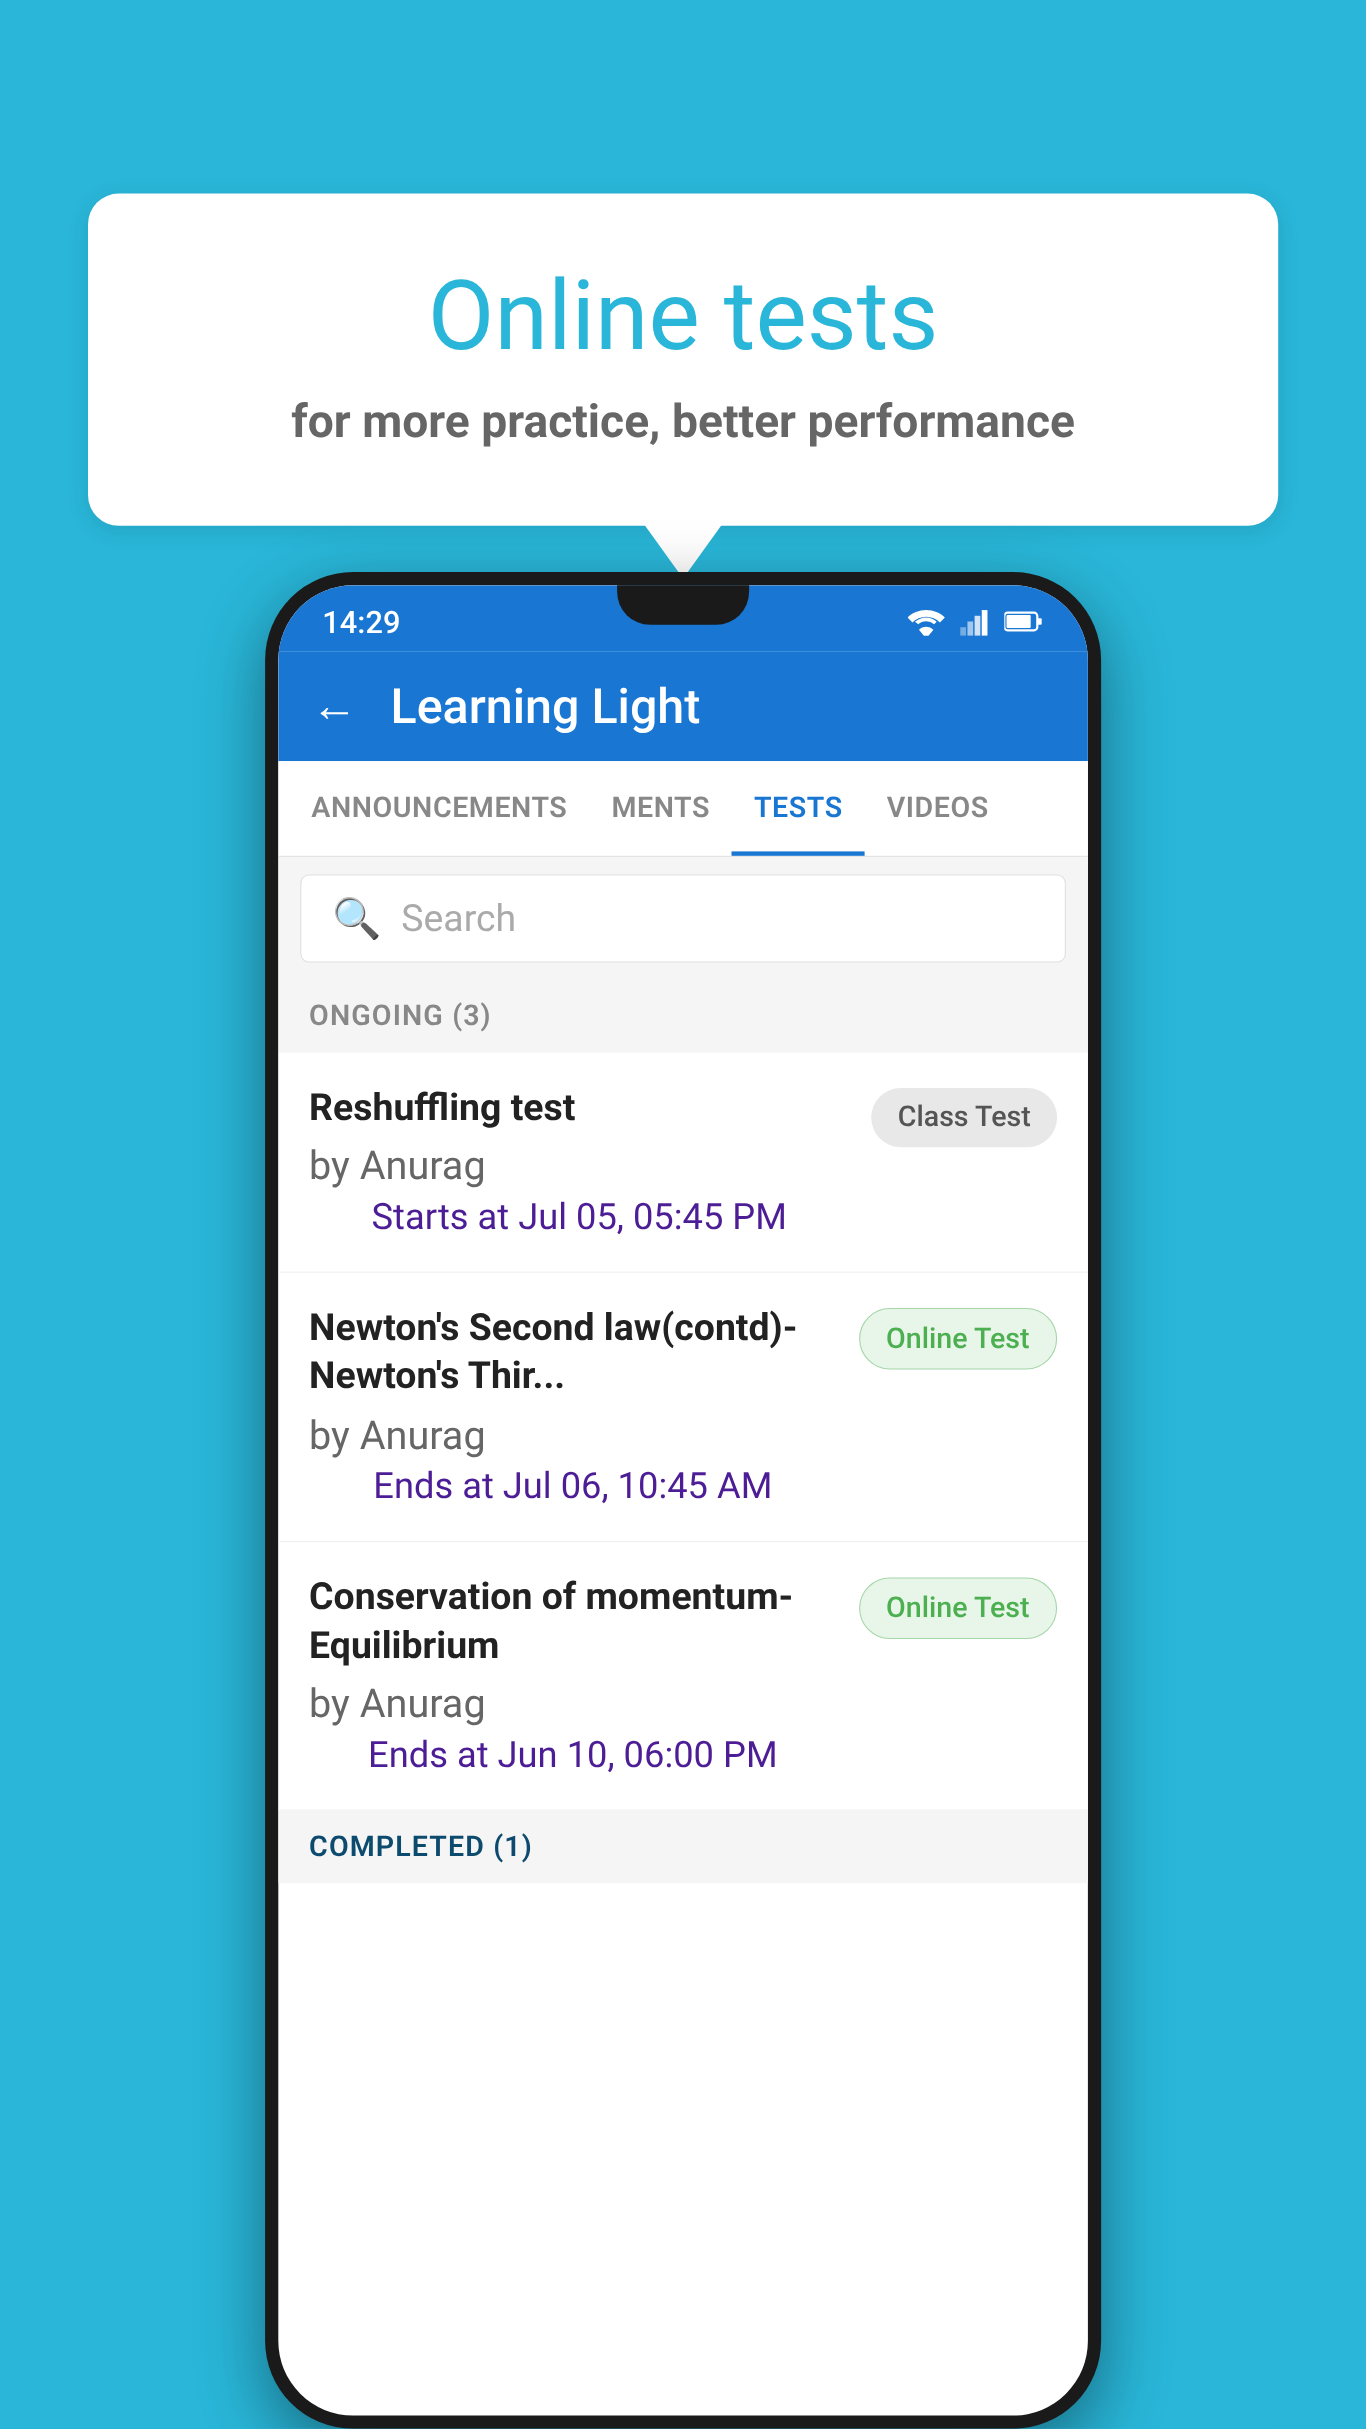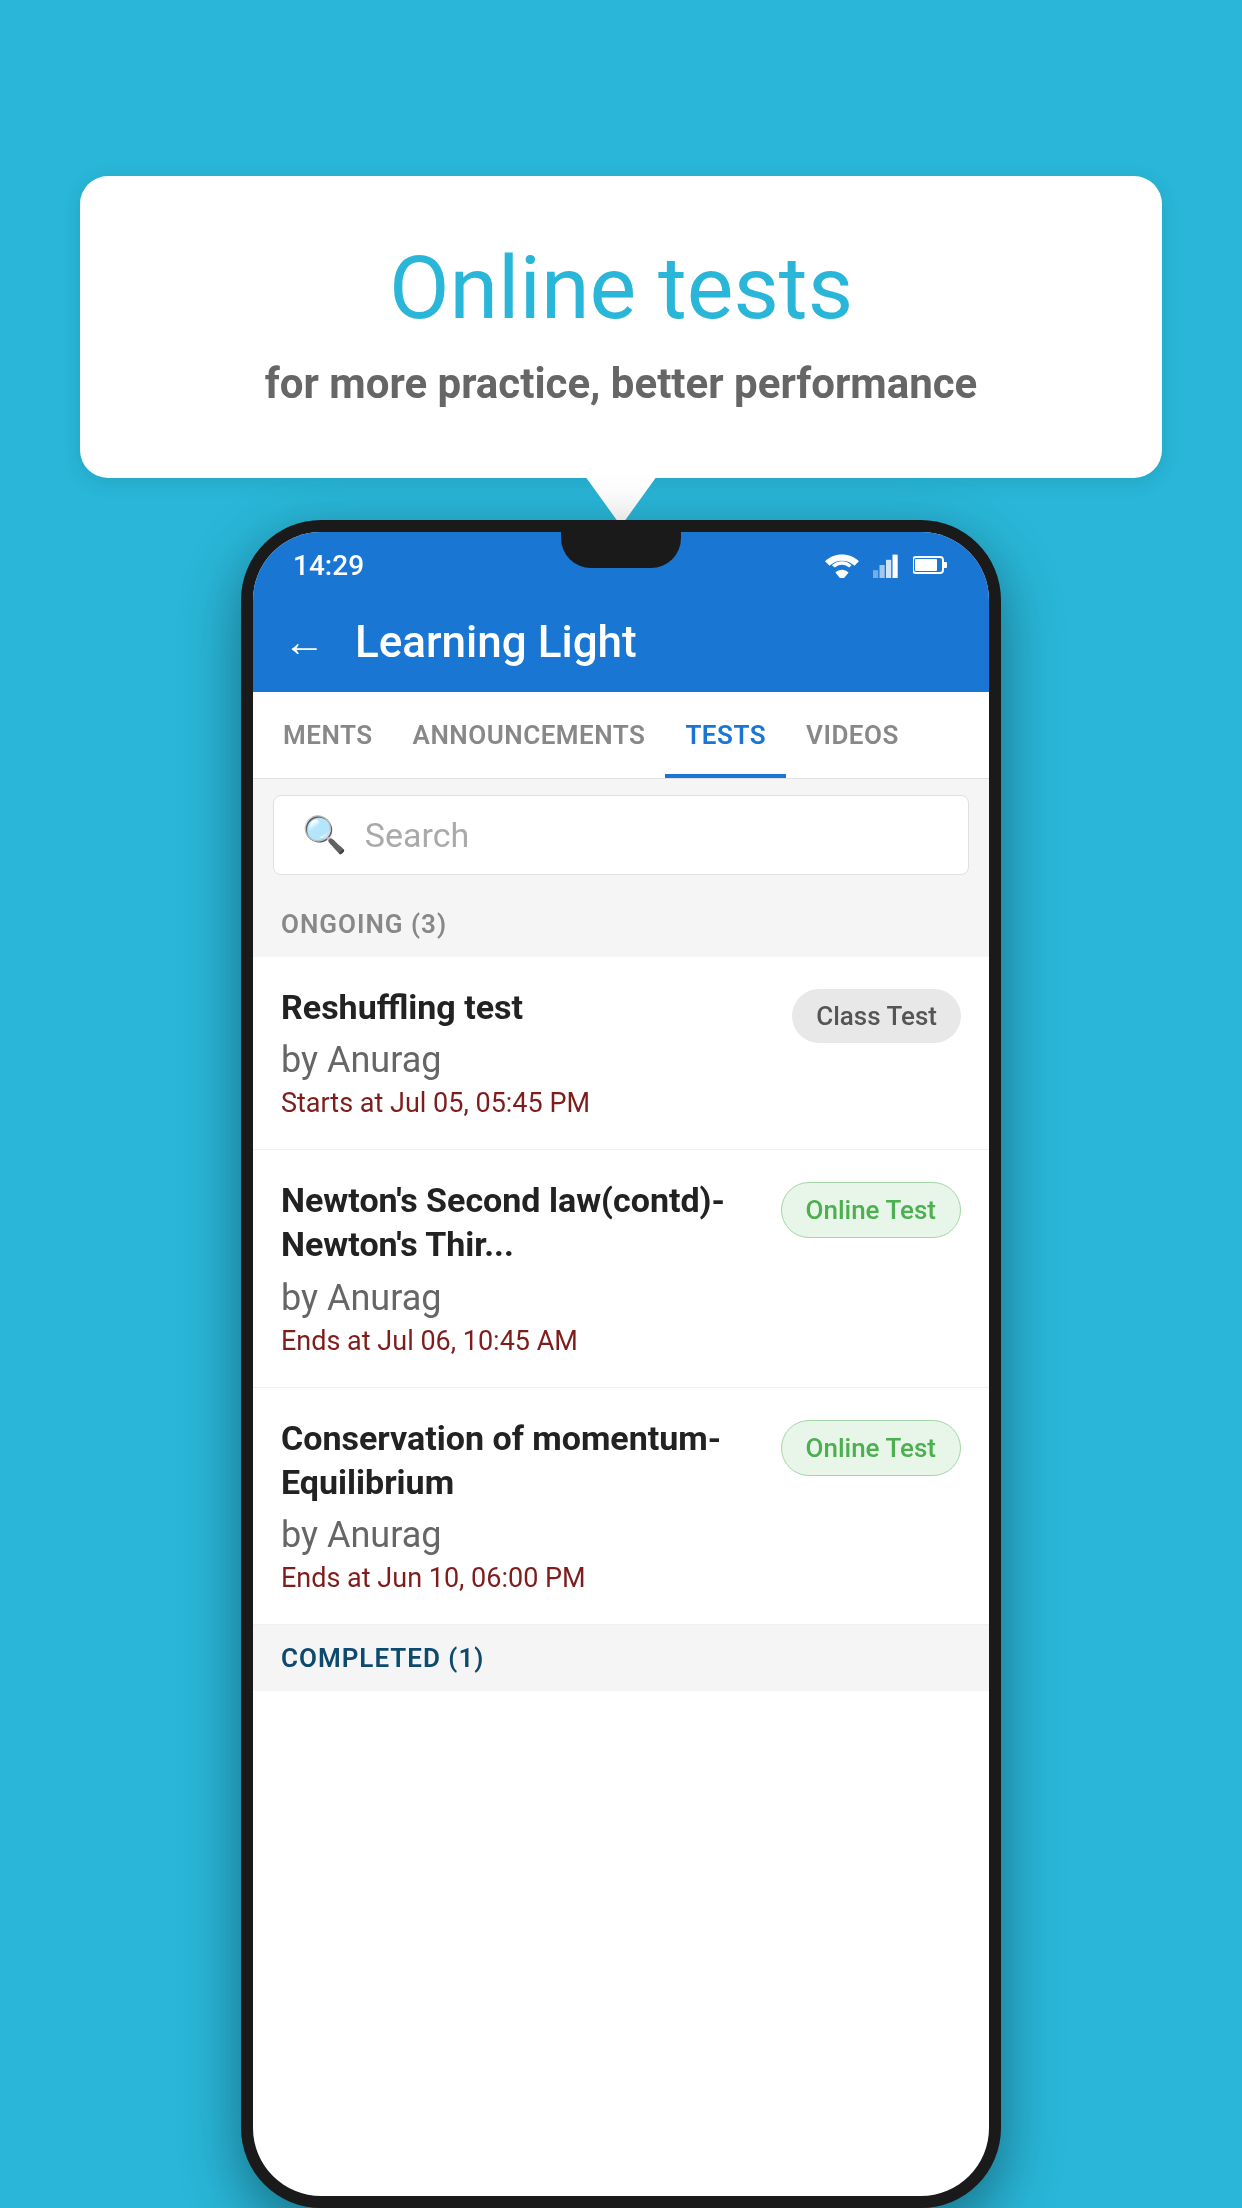--- a/index.html
+++ b/index.html
@@ -247,22 +247,23 @@
       line-height: 1.3;
     }
 
     .test-by {
       font-size: 36px;
       color: #666;
       margin-bottom: 6px;
     }
 
     .test-time {
-      font-size: 27px;
-      color: #7f1d1d;
+      font-size: 33px;
+      color: #4c1d95;
+      text-align: center;
     }
 
     .test-badge {
       border-radius: 30px;
       padding: 12px 24px;
       font-size: 26px;
       font-weight: 500;
       white-space: nowrap;
       margin-top: 4px;
     }
@@ -330,24 +331,24 @@
         </div>
       </div>
 
       <div class="app-bar">
         <span class="back-arrow">←</span>
         <span class="app-title">Learning Light</span>
       </div>
 
       <div class="tabs">
         <div class="tab">
+          <span>ANNOUNCEMENTS</span>
+        </div>
+        <div class="tab">
           <span>MENTS</span>
-        </div>
-        <div class="tab">
-          <span>ANNOUNCEMENTS</span>
         </div>
         <div class="tab active">
           <span>TESTS</span>
         </div>
         <div class="tab">
           <span>VIDEOS</span>
         </div>
       </div>
 
       <div class="search-container">

